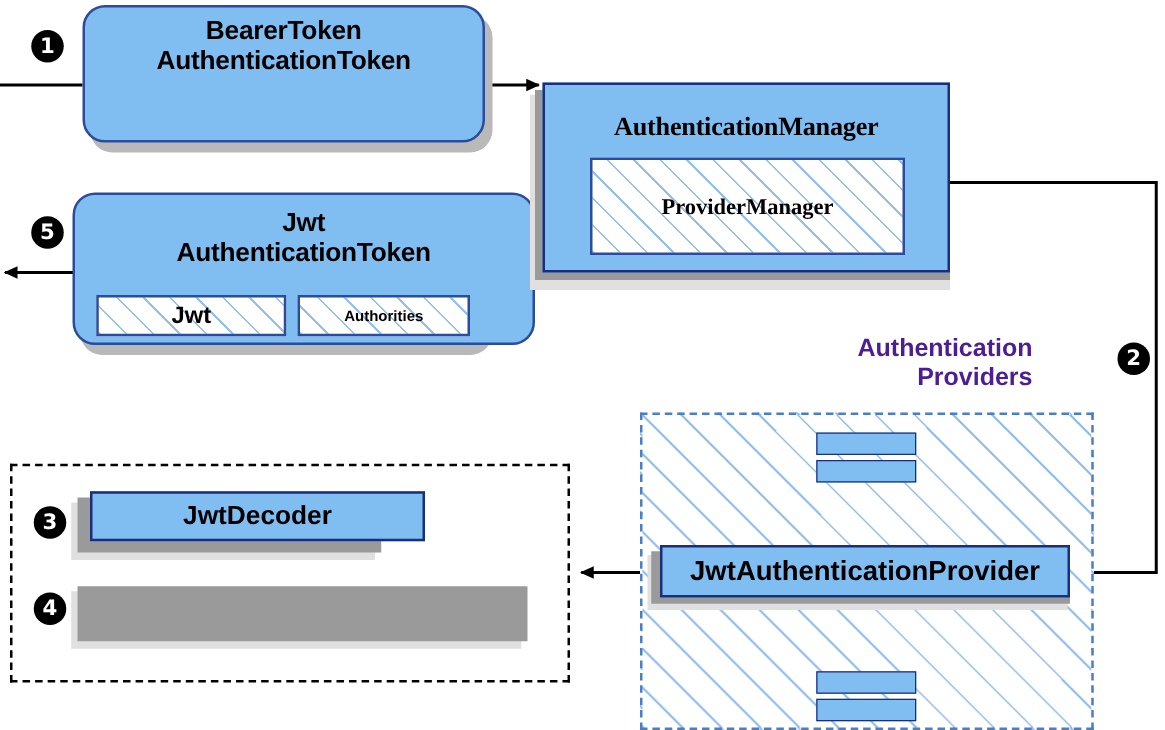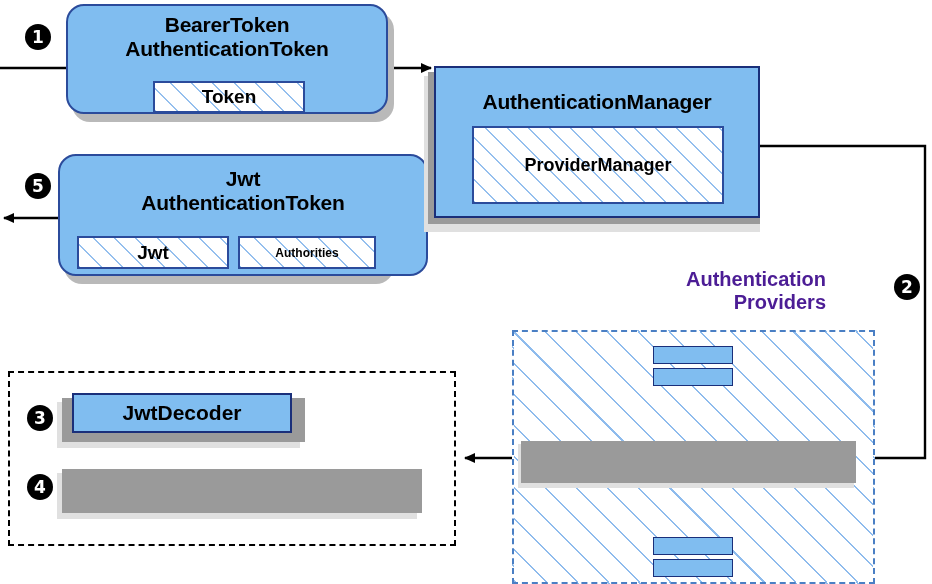--- a/index.html
+++ b/index.html
@@ -184,69 +184,69 @@
       <path d="M693,536 L700,522 L686,522 Z" fill="#000"></path>
     </g>
   </svg>
 
   <div class="shadow-soft" style="left:72px; top:12px; width:322px; height:110px;"></div>
   <div class="card-round" style="left:66px; top:4px; width:322px; height:110px;">
     <div class="card-title" style="top:7px; font-size:21px;">
       <div>BearerToken</div>
       <div>AuthenticationToken</div>
     </div>
-    <div class="hatch-box" style="left:85px; top:75px; width:152px; height:32px;">
-      <span style="font-size:19px;">Token</span>
-    </div>
   </div>
 
   <div class="shadow-soft" style="left:64px; top:162px; width:330px; height:122px;"></div>
   <div class="card-round" style="left:58px; top:154px; width:370px; height:122px;">
     <div class="card-title" style="top:11px; font-size:21px;">
       <div>Jwt</div>
       <div>AuthenticationToken</div>
     </div>
     <div class="hatch-box" style="left:17px; top:80px; width:152px; height:33px;">
       <span style="font-size:19px;">Jwt</span>
     </div>
     <div class="hatch-box" style="left:178px; top:80px; width:138px; height:33px;">
       <span style="font-size:12px;">Authorities</span>
     </div>
   </div>
 
   <div class="bar-shadow-light" style="left:424px; top:76px; width:336px; height:156px;"></div>
   <div class="bar-shadow-dark" style="left:428px; top:72px; width:332px; height:152px;"></div>
-  <div class="card-sq" style="left:434px; top:66px; width:326px; height:152px;">
+  <div class="card-sq" style="left:434px; top:66px; width:326px; height:152px;font-family:Liberation Serif, serif;">
     <div class="card-title" style="top:22px; font-size:21px;">AuthenticationManager</div>
     <div class="hatch-box" style="left:36px; top:58px; width:252px; height:78px;">
       <span style="font-size:18px;">ProviderManager</span>
     </div>
   </div>
 
   <div class="group-label" style="left:556px; top:268px; width:270px; font-size:20px;">
     <div>Authentication</div>
     <div>Providers</div>
   </div>
 
   <div class="providers-region" style="left:512px; top:330px; width:363px; height:254px;"></div>
 
   <div class="mini-bar" style="left:653px; top:346px; width:80px; height:18px;"></div>
   <div class="mini-bar" style="left:653px; top:368px; width:80px; height:18px;"></div>
 
   <div class="bar-shadow-light" style="left:518px; top:444px; width:336px; height:44px;"></div>
   <div class="bar-shadow-dark" style="left:521px; top:441px; width:335px; height:42px;"></div>
+  <div class="bar-card" style="left:528px; top:436px; width:328px; height:42px; font-size:22px;">
+    <span>JwtAuthenticationProvider</span>
+  </div>
 
   <div class="mini-bar" style="left:653px; top:537px; width:80px; height:18px;"></div>
   <div class="mini-bar" style="left:653px; top:559px; width:80px; height:18px;"></div>
 
   <div class="dashed-region" style="left:8px; top:371px; width:448px; height:175px;"></div>
 
   <div class="bar-shadow-light" style="left:57px; top:402px; width:243px; height:46px;"></div>
   <div class="bar-shadow-dark" style="left:62px; top:398px; width:243px; height:44px;"></div>
-  <div class="bar-card" style="left:72px; top:393px; width:220px; height:40px; font-size:21px;">
+  <div class="bar-card" style="left:72px; top:393px; width:268px; height:40px; font-size:21px;">
     <span>JwtDecoder</span>
   </div>
 
   <div class="bar-shadow-light" style="left:57px; top:473px; width:360px; height:46px;"></div>
   <div class="bar-shadow-dark" style="left:62px; top:469px; width:360px; height:44px;"></div>
 
   <div class="badge" style="left:25px; top:24px;">1</div>
   <div class="badge" style="left:25px; top:173px;">5</div>
   <div class="badge" style="left:894px; top:274px;">2</div>
   <div class="badge" style="left:27px; top:405px;">3</div>

